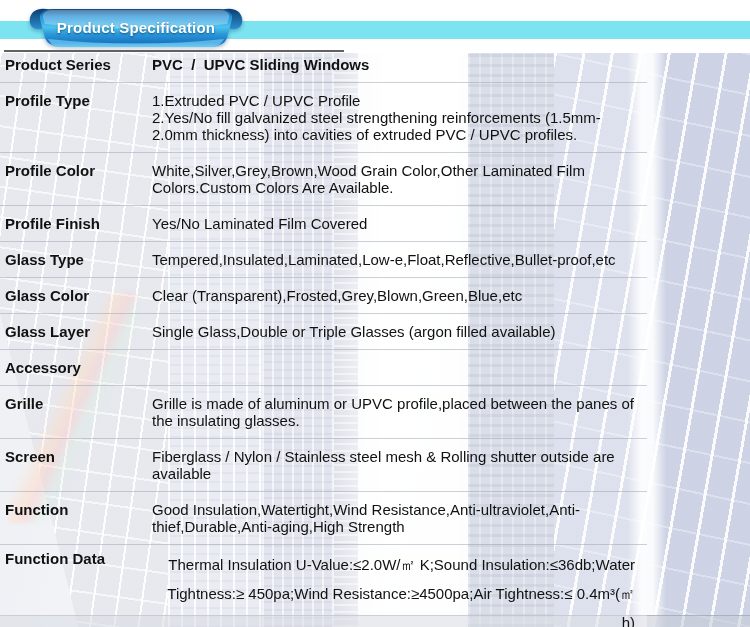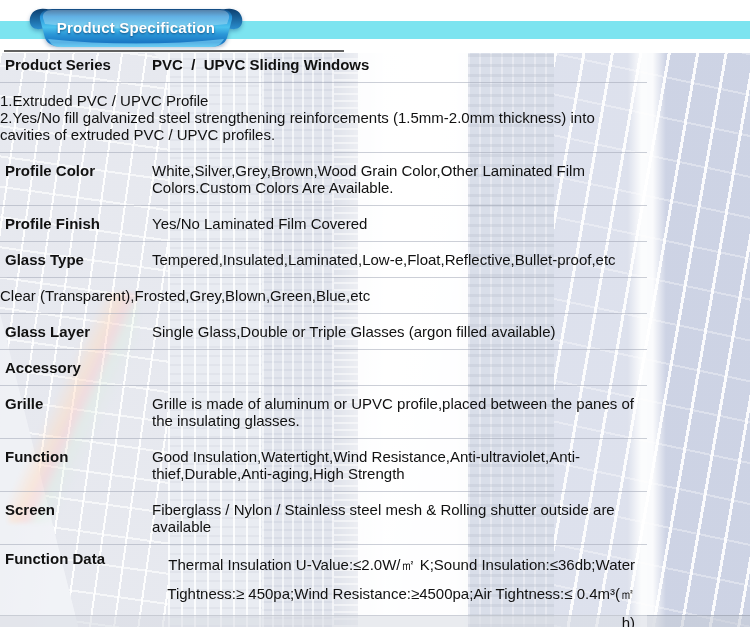--- a/index.html
+++ b/index.html
@@ -116,56 +116,58 @@
     </div>
     <div class="top-black-line"></div>
   </div>
 
   <div class="spec-table">
     <div class="row row-1">
       <div class="cell label">Product Series</div>
       <div class="cell value">PVC  /  UPVC Sliding Windows</div>
     </div>
     <div class="row row-2">
+      <div class="cell label">Profile Type</div>
       <div class="cell value">1.Extruded PVC / UPVC Profile
 2.Yes/No fill galvanized steel strengthening reinforcements (1.5mm-2.0mm thickness) into cavities of extruded PVC / UPVC profiles.</div>
     </div>
     <div class="row row-3">
       <div class="cell label">Profile Color</div>
       <div class="cell value">White,Silver,Grey,Brown,Wood Grain Color,Other Laminated Film Colors.Custom Colors Are Available.</div>
     </div>
     <div class="row row-4">
       <div class="cell label">Profile Finish</div>
       <div class="cell value">Yes/No Laminated Film Covered</div>
     </div>
     <div class="row row-5">
       <div class="cell label">Glass Type</div>
       <div class="cell value">Tempered,Insulated,Laminated,Low-e,Float,Reflective,Bullet-proof,etc</div>
     </div>
     <div class="row row-6">
+      <div class="cell label">Glass Color</div>
       <div class="cell value">Clear (Transparent),Frosted,Grey,Blown,Green,Blue,etc</div>
     </div>
     <div class="row row-7">
       <div class="cell label">Glass Layer</div>
       <div class="cell value">Single Glass,Double or Triple Glasses (argon filled available)</div>
     </div>
     <div class="row row-8">
       <div class="cell label">Accessory</div>
     </div>
     <div class="row row-9">
       <div class="cell label">Grille</div>
       <div class="cell value">Grille is made of aluminum or UPVC profile,placed between the panes of the insulating glasses.</div>
     </div>
+    <div class="row row-10">
+      <div class="cell label">Screen</div>
+      <div class="cell value">Fiberglass / Nylon / Stainless steel mesh &amp; Rolling shutter outside are available</div>
+    </div>
     <div class="row row-11">
       <div class="cell label">Function</div>
       <div class="cell value">Good Insulation,Watertight,Wind Resistance,Anti-ultraviolet,Anti-thief,Durable,Anti-aging,High Strength</div>
-    </div>
-    <div class="row row-10">
-      <div class="cell label">Screen</div>
-      <div class="cell value">Fiberglass / Nylon / Stainless steel mesh &amp; Rolling shutter outside are available</div>
     </div>
     <div class="row row-12">
       <div class="cell label">Function Data</div>
       <div class="cell value">Thermal Insulation U-Value:≤2.0W/㎡ K;Sound Insulation:≤36db;Water Tightness:≥ 450pa;Wind Resistance:≥4500pa;Air Tightness:≤ 0.4m³(㎡ h)</div>
     </div>
   </div>
 
 </div>
 
 </body></html>

